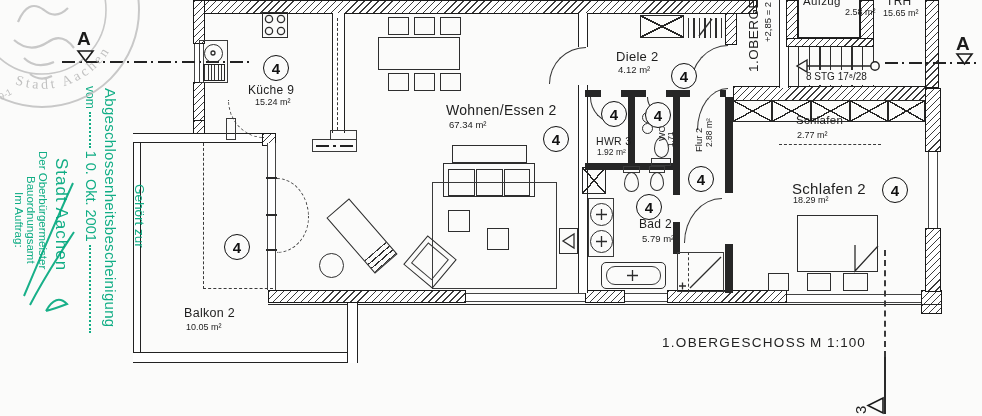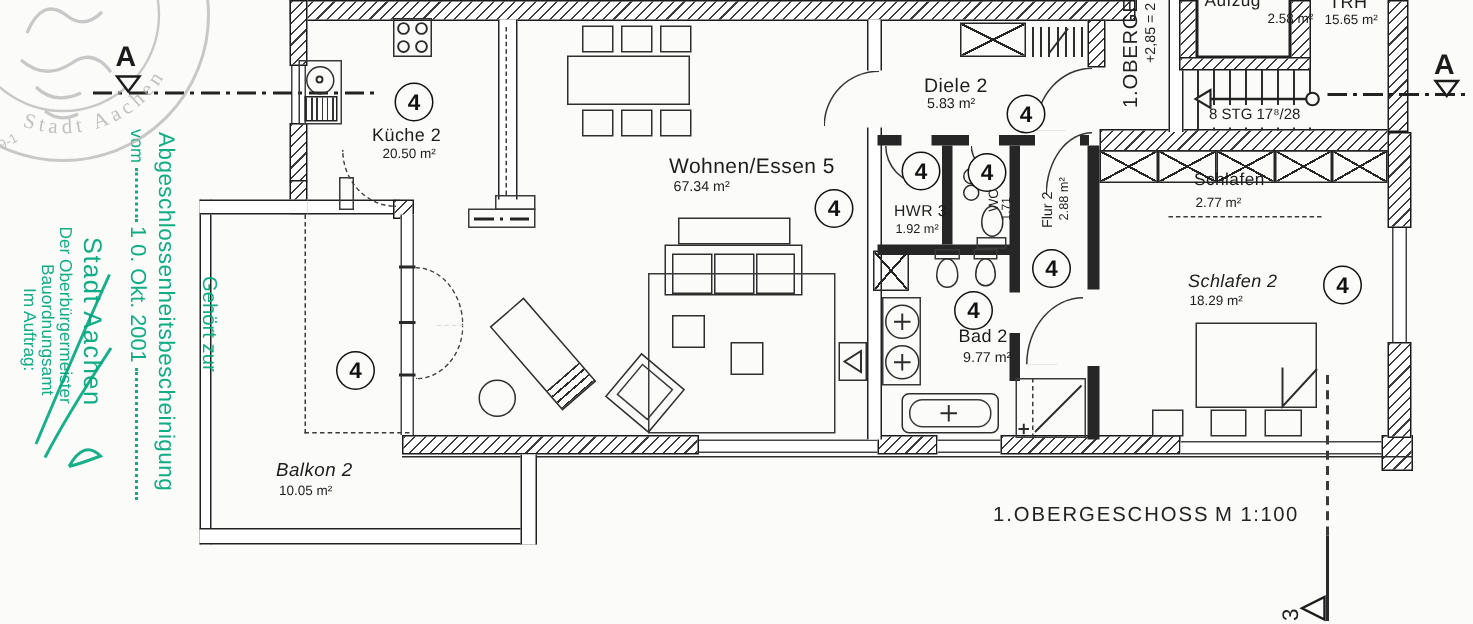--- a/index.html
+++ b/index.html
@@ -212,39 +212,39 @@
   <div class="badge" style="left:688px;top:166px;">
       <span>4</span>
     </div>
   <div class="badge" style="left:636px;top:194px;">
       <span>4</span>
     </div>
   <div class="badge" style="left:882px;top:177px;">
       <span>4</span>
     </div>
 
-  <div class="rname" style="left:248px;top:83px;">Küche 2</div>
-  <div class="rarea" style="left:255px;top:97px;">20.50 m²</div>
-
-  <div class="rname" style="left:446px;top:102px;font-size:14px;">Wohnen/Essen 5</div>
+  <div class="rname" style="left:248px;top:83px;">Küche 9</div>
+  <div class="rarea" style="left:255px;top:97px;">15.24 m²</div>
+
+  <div class="rname" style="left:446px;top:102px;font-size:14px;">Wohnen/Essen 2</div>
   <div class="rarea" style="left:449px;top:119px;font-size:9.5px;">67.34 m²</div>
 
   <div class="rname" style="left:616px;top:49px;font-size:13px;">Diele 2</div>
-  <div class="rarea" style="left:618px;top:64px;font-size:9.5px;">5.83 m²</div>
+  <div class="rarea" style="left:618px;top:64px;font-size:9.5px;">4.12 m²</div>
 
   <div class="rname" style="left:596px;top:135px;font-size:10.5px;">HWR 3</div>
   <div class="rarea" style="left:597px;top:147px;font-size:8.5px;">1.92 m²</div>
 
   <div class="rname" style="left:639px;top:217px;">Bad 2</div>
-  <div class="rarea" style="left:642px;top:233px;font-size:9.5px;">9.77 m²</div>
-
-  <div class="rname" style="left:184px;top:306px;font-size:12.5px;font-style:italic;">Balkon 2</div>
+  <div class="rarea" style="left:642px;top:233px;font-size:9.5px;">5.79 m²</div>
+
+  <div class="rname" style="left:184px;top:306px;font-size:12.5px;">Balkon 2</div>
   <div class="rarea" style="left:186px;top:322px;">10.05 m²</div>
 
-  <div class="rname" style="left:792px;top:180px;font-size:12px;font-style:italic;">Schlafen 2</div>
+  <div class="rname" style="left:792px;top:180px;font-size:15px;">Schlafen 2</div>
   <div class="rarea" style="left:793px;top:195px;">18.29 m²</div>
 
   <div class="rname" style="left:796px;top:114px;font-size:11.5px;">Schlafen</div>
   <div class="rarea" style="left:797px;top:130px;">2.77 m²</div>
 
   <div class="rname" style="left:803px;top:-5px;font-size:11.5px;">Aufzug</div>
   <div class="rarea" style="left:806px;top:7px;margin-left:39px;">2.58 m²</div>
 
   <div class="rname" style="left:886px;top:-6px;">TRH</div>
   <div class="rarea" style="left:883px;top:8px;">15.65 m²</div>

